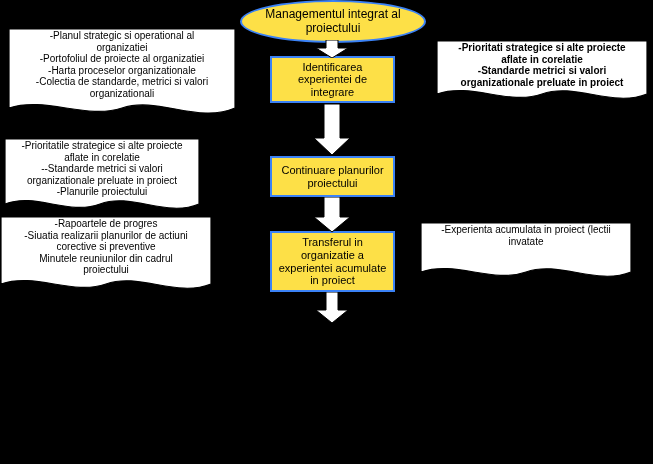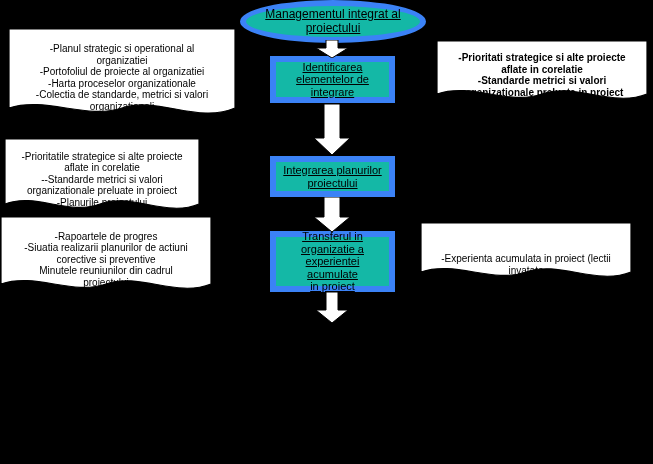--- a/index.html
+++ b/index.html
@@ -13,49 +13,48 @@
     height: 464px;
     background: #000000;
     overflow: hidden;
     font-family: "Liberation Sans", sans-serif;
   }
 
   
   .node {
     position: absolute;
     box-sizing: border-box;
-    background: #14b8a6;
+    background: #fde047;
     color: #000000;
-    border: 6px solid #3b82f6;
+    border: 2px solid #3b82f6;
     display: flex;
     align-items: center;
     justify-content: center;
     text-align: center;
     line-height: 1.15;
     white-space: pre-line;
     padding: 2px 4px;
-    text-decoration: underline;
   }
 
   .ellipse {
     border-radius: 50%;
   }
 
   .rect { }
 
   
   .note {
     position: absolute;
     box-sizing: border-box;
     color: #000000;
     text-align: center;
     line-height: 1.15;
     white-space: pre-line;
     display: flex;
-    align-items: flex-end;
+    align-items: flex-start;
     justify-content: center;
     padding: 2px 6px 8px 6px;
   }
   .note .noteshape {
     position: absolute;
     left: 0; top: 0; width: 100%; height: 100%;
     z-index: 0;
   }
   .note .notetext {
     position: relative;
@@ -76,26 +75,26 @@
 
 <div id="canvas">
 
   <div class="node ellipse fs12" style="left:240px; top:0px; width:186px; height:43px;">
     <span>Managementul integrat al
 proiectului</span>
   </div>
 
   <div class="node rect fs11" style="left:270px; top:56px; width:125px; height:47px;">
     <span>Identificarea
-elementelor de
+experientei de
 integrare</span>
   </div>
 
   <div class="node rect fs11" style="left:270px; top:156px; width:125px; height:41px;">
-    <span>Integrarea planurilor
+    <span>Continuare planurilor
 proiectului</span>
   </div>
 
   <div class="node rect fs11" style="left:270px; top:231px; width:125px; height:61px;">
     <span>Transferul in
 organizatie a
 experientei acumulate
 in proiect</span>
   </div>
 

